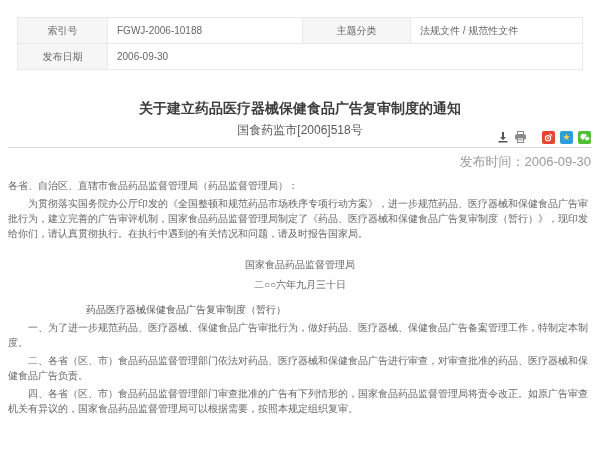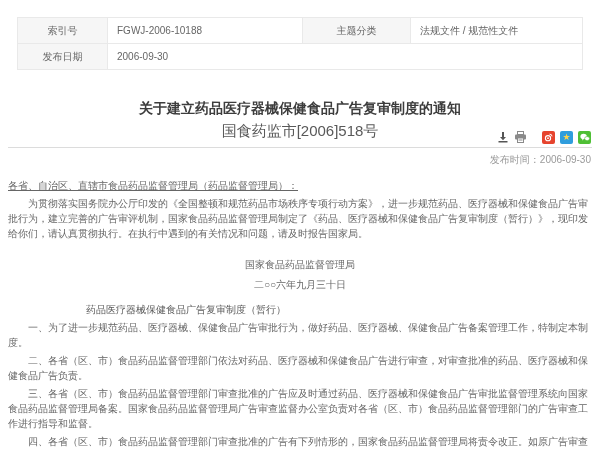--- a/index.html
+++ b/index.html
@@ -24,50 +24,50 @@
   }
   .meta-table td { background:#fff; text-align:left; padding-left:9px; }
   .meta-table .th2 { width:108px; }
   
   .doc-title {
     position:absolute; top:100px; left:0; width:100%;
     text-align:center; font-size:14px; font-weight:bold; color:#3d3d3d;
   }
   .doc-number {
     position:absolute; top:122px; left:0; width:100%;
-    text-align:center; font-size:15px; color:#595959;
+    text-align:center; font-size:12px; color:#595959;
   }
   .toolbar {
     position:absolute; top:130px; right:9px; height:14px;
     display:flex; align-items:center; gap:5px;
   }
   .tool-icon { width:13px; height:13px; display:inline-flex;
     align-items:center; justify-content:center; cursor:pointer; }
   .share-icon {
     width:13px; height:13px; border-radius:2px; display:inline-flex;
     align-items:center; justify-content:center; cursor:pointer;
   }
   .share-icon.star { color:#ffd34a; font-size:9px; line-height:1;
     font-family:"DejaVu Sans",sans-serif; }
   .rule {
     position:absolute; top:147px; left:8px; width:584px; height:0;
     border-top:1px solid #dcdcdc;
   }
   .publish-line {
     position:absolute; top:153px; right:9px;
-    font-size:10px; color:#9a9a9a;
+    font-size:13px; color:#9a9a9a;
   }
   
   .doc-body {
     position:absolute; top:178px; left:8px; width:584px;
     font-size:10px; line-height:1.5; color:#666;
   }
   .doc-body p { margin-bottom:3px; }
   .indent { text-indent:2em; }
-  .salutation { text-indent:0;text-decoration:underline; }
+  .salutation { text-indent:0; }
   .sig-block { text-align:center; margin-top:16px; margin-bottom:10px; }
   .sig-block p { margin-bottom:5px; }
   .section-title { margin-left:78px; margin-bottom:4px; color:#5a5a5a; }
 </style>
 </head>
 <body>
 
 <div class="page">
 
   <table class="meta-table">
@@ -128,18 +128,17 @@
   <div class="doc-body">
     <p class="salutation">各省、自治区、直辖市食品药品监督管理局（药品监督管理局）：</p>
     <p class="indent">为贯彻落实国务院办公厅印发的《全国整顿和规范药品市场秩序专项行动方案》，进一步规范药品、医疗器械和保健食品广告审批行为，建立完善的广告审评机制，国家食品药品监督管理局制定了《药品、医疗器械和保健食品广告复审制度（暂行）》，现印发给你们，请认真贯彻执行。在执行中遇到的有关情况和问题，请及时报告国家局。</p>
     <div class="sig-block">
       <p>国家食品药品监督管理局</p>
       <p>二○○六年九月三十日</p>
     </div>
     <p class="section-title">药品医疗器械保健食品广告复审制度（暂行）</p>
     <p class="indent">一、为了进一步规范药品、医疗器械、保健食品广告审批行为，做好药品、医疗器械、保健食品广告备案管理工作，特制定本制度。</p>
     <p class="indent">二、各省（区、市）食品药品监督管理部门依法对药品、医疗器械和保健食品广告进行审查，对审查批准的药品、医疗器械和保健食品广告负责。</p>
-    <p class="indent">三、各省（区、市）食品药品监督管理部门审查批准的广告应及时通过药品、医疗器械和保健食品广告审批监督管理系统向国家食品药品监督管理局备案。国家食品药品监督管理局广告审查监督办公室负责对各省（区、市）食品药品监督管理部门的广告审查工作进行指导和监督。</p>
     <p class="indent">四、各省（区、市）食品药品监督管理部门审查批准的广告有下列情形的，国家食品药品监督管理局将责令改正。如原广告审查机关有异议的，国家食品药品监督管理局可以根据需要，按照本规定组织复审。</p>
 
   </div>
 
 </div>
 
 </body></html>

